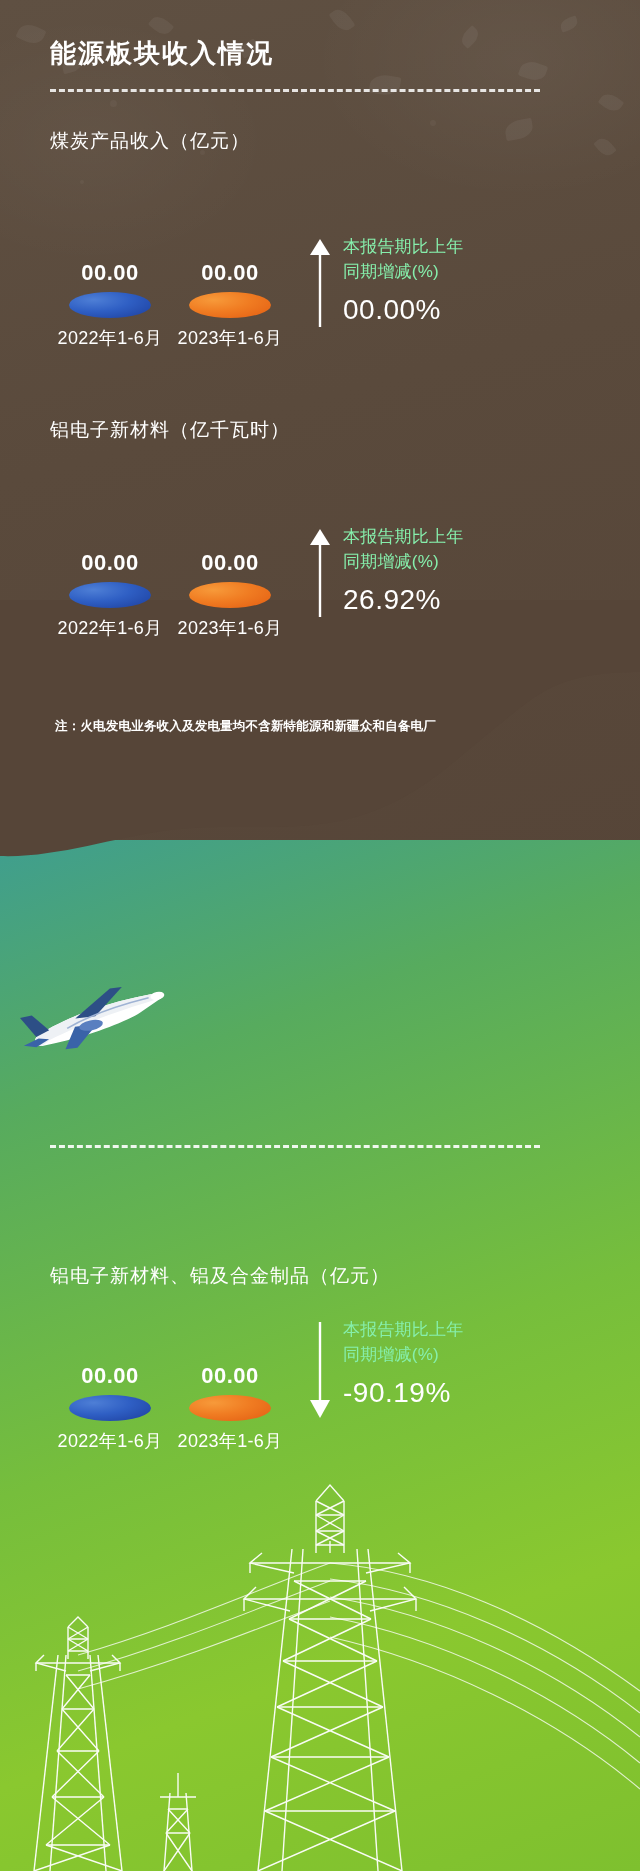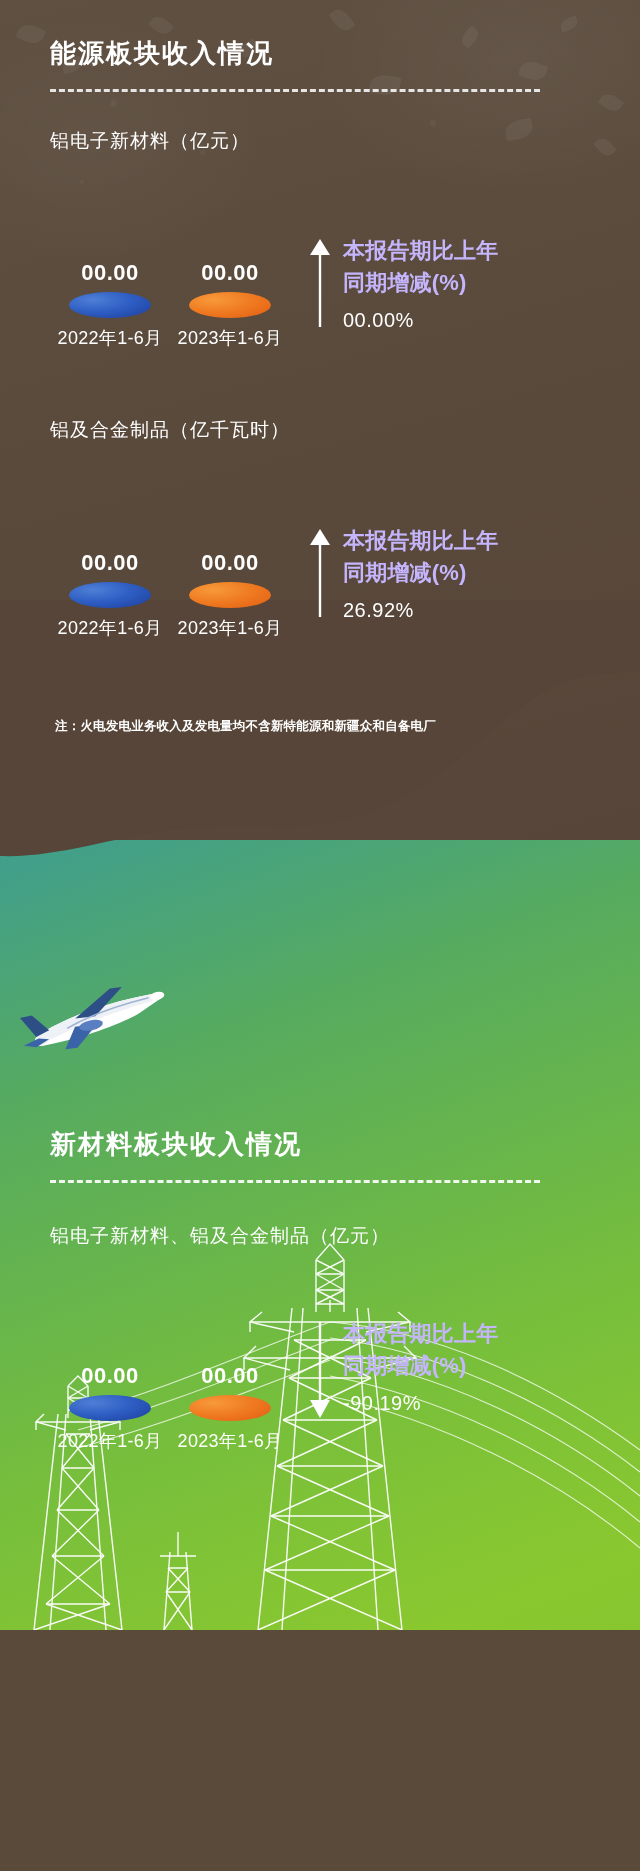--- a/index.html
+++ b/index.html
@@ -1,21 +1,21 @@
 <!DOCTYPE html>
 <html><head>
 <meta charset="utf-8">
 <style>
   * { margin:0; padding:0; box-sizing:border-box; }
   body {
     width:640px; height:1871px; overflow:hidden;
     font-family:"Liberation Sans", sans-serif;
     background:#5a4a3a; position:relative;
   }
-  .page { position:relative; width:640px; height:1630px; overflow:hidden; }
+  .page { position:relative; width:640px; height:1871px; overflow:hidden; }
 
   
   .brown-section {
     position:absolute; left:0; top:0; width:640px; height:900px;
     background:
       radial-gradient(ellipse 300px 200px at 520px 60px, rgba(255,255,255,.045), transparent 70%),
       radial-gradient(ellipse 260px 180px at 90px 140px, rgba(255,255,255,.03), transparent 70%),
       linear-gradient(165deg,#5f5042 0%,#5a4a3c 45%,#564538 100%);
     overflow:hidden;
   }
@@ -78,25 +78,25 @@
 
   
   .change { position:absolute; display:flex; align-items:flex-start; }
   .arrow-col {
     width:30px; display:flex; flex-direction:column;
     align-items:center; padding-top:2px;
   }
   .arrow-svg { display:block; }
   .change-text { margin-left:8px; }
   .change-label {
-    font-size:22px; font-weight:bold; color:#c4b5fd;
+    font-size:17px; font-weight:normal; color:#86efac;
     line-height:1.45; white-space:nowrap; letter-spacing:.2px;
   }
   .change-value {
-    margin-top:10px; font-size:20px; color:#ffffff;
+    margin-top:10px; font-size:28px; color:#ffffff;
     letter-spacing:.5px; white-space:nowrap;
   }
 
   .note {
     position:absolute; left:55px; font-size:12.5px; font-weight:bold;
     color:#ffffff; white-space:nowrap; letter-spacing:.2px;
   }
 
   
   .plane { position:absolute; left:12px; top:985px; z-index:6; }
@@ -135,21 +135,21 @@
   <svg class="wave" viewBox="0 0 640 290" preserveAspectRatio="none">
     <path d="M0,0 L640,0 L640,72 C560,72 540,92 500,124 C452,162 418,200 352,218
              C292,234 236,222 170,230 C110,238 56,258 0,256 Z" fill="#564538"></path>
   </svg>
 
   <div class="sec-header" style="top:36px;z-index:5">
     <div class="sec-title">能源板块收入情况</div>
     <div class="dash-rule"></div>
   </div>
 
-  <div class="sub-title" style="top:128px;z-index:5">铝电子新材料（亿元）</div>
+  <div class="sub-title" style="top:128px;z-index:5">煤炭产品收入（亿元）</div>
 
   <div class="data-block" style="top:260px;z-index:5">
     <div class="pill-group" style="left:45px;top:0;width:130px">
       <div class="pill-value">00.00</div>
       <div class="pill blue"></div>
       <div class="pill-label">2022年1-6月</div>
     </div>
     <div class="pill-group" style="left:165px;top:0;width:130px">
       <div class="pill-value">00.00</div>
       <div class="pill orange"></div>
@@ -164,21 +164,21 @@
         </svg>
       </div>
       <div class="change-text">
         <div class="change-label">本报告期比上年</div>
         <div class="change-label">同期增减(%)</div>
         <div class="change-value">00.00%</div>
       </div>
     </div>
   </div>
 
-  <div class="sub-title" style="top:417px;z-index:5">铝及合金制品（亿千瓦时）</div>
+  <div class="sub-title" style="top:417px;z-index:5">铝电子新材料（亿千瓦时）</div>
 
   <div class="data-block" style="top:550px;z-index:5">
     <div class="pill-group" style="left:45px;top:0;width:130px">
       <div class="pill-value">00.00</div>
       <div class="pill blue"></div>
       <div class="pill-label">2022年1-6月</div>
     </div>
     <div class="pill-group" style="left:165px;top:0;width:130px">
       <div class="pill-value">00.00</div>
       <div class="pill orange"></div>
@@ -220,25 +220,24 @@
 
       <path d="M24,42 L8,46 L20,50 L34,45 Z" fill="#3a63a8"></path>
 
       <ellipse cx="78" cy="40" rx="12" ry="5" fill="#5a7fc0"></ellipse>
 
       <path d="M54,38 C78,30 112,26 140,25" stroke="#9fb3d4" stroke-width="1.6" fill="none"></path>
     </g>
   </svg>
 
   <div class="sec-header" style="top:1127px;z-index:5">
-    <div class="sec-title">新材料板块收入情况</div>
     <div class="dash-rule green"></div>
   </div>
 
-  <div class="sub-title" style="top:1223px;z-index:5">铝电子新材料、铝及合金制品（亿元）</div>
+  <div class="sub-title" style="top:1263px;z-index:5">铝电子新材料、铝及合金制品（亿元）</div>
 
   <div class="data-block" style="top:1363px;z-index:5">
     <div class="pill-group" style="left:45px;top:0;width:130px">
       <div class="pill-value">00.00</div>
       <div class="pill blue"></div>
       <div class="pill-label">2022年1-6月</div>
     </div>
     <div class="pill-group" style="left:165px;top:0;width:130px">
       <div class="pill-value">00.00</div>
       <div class="pill orange"></div>

